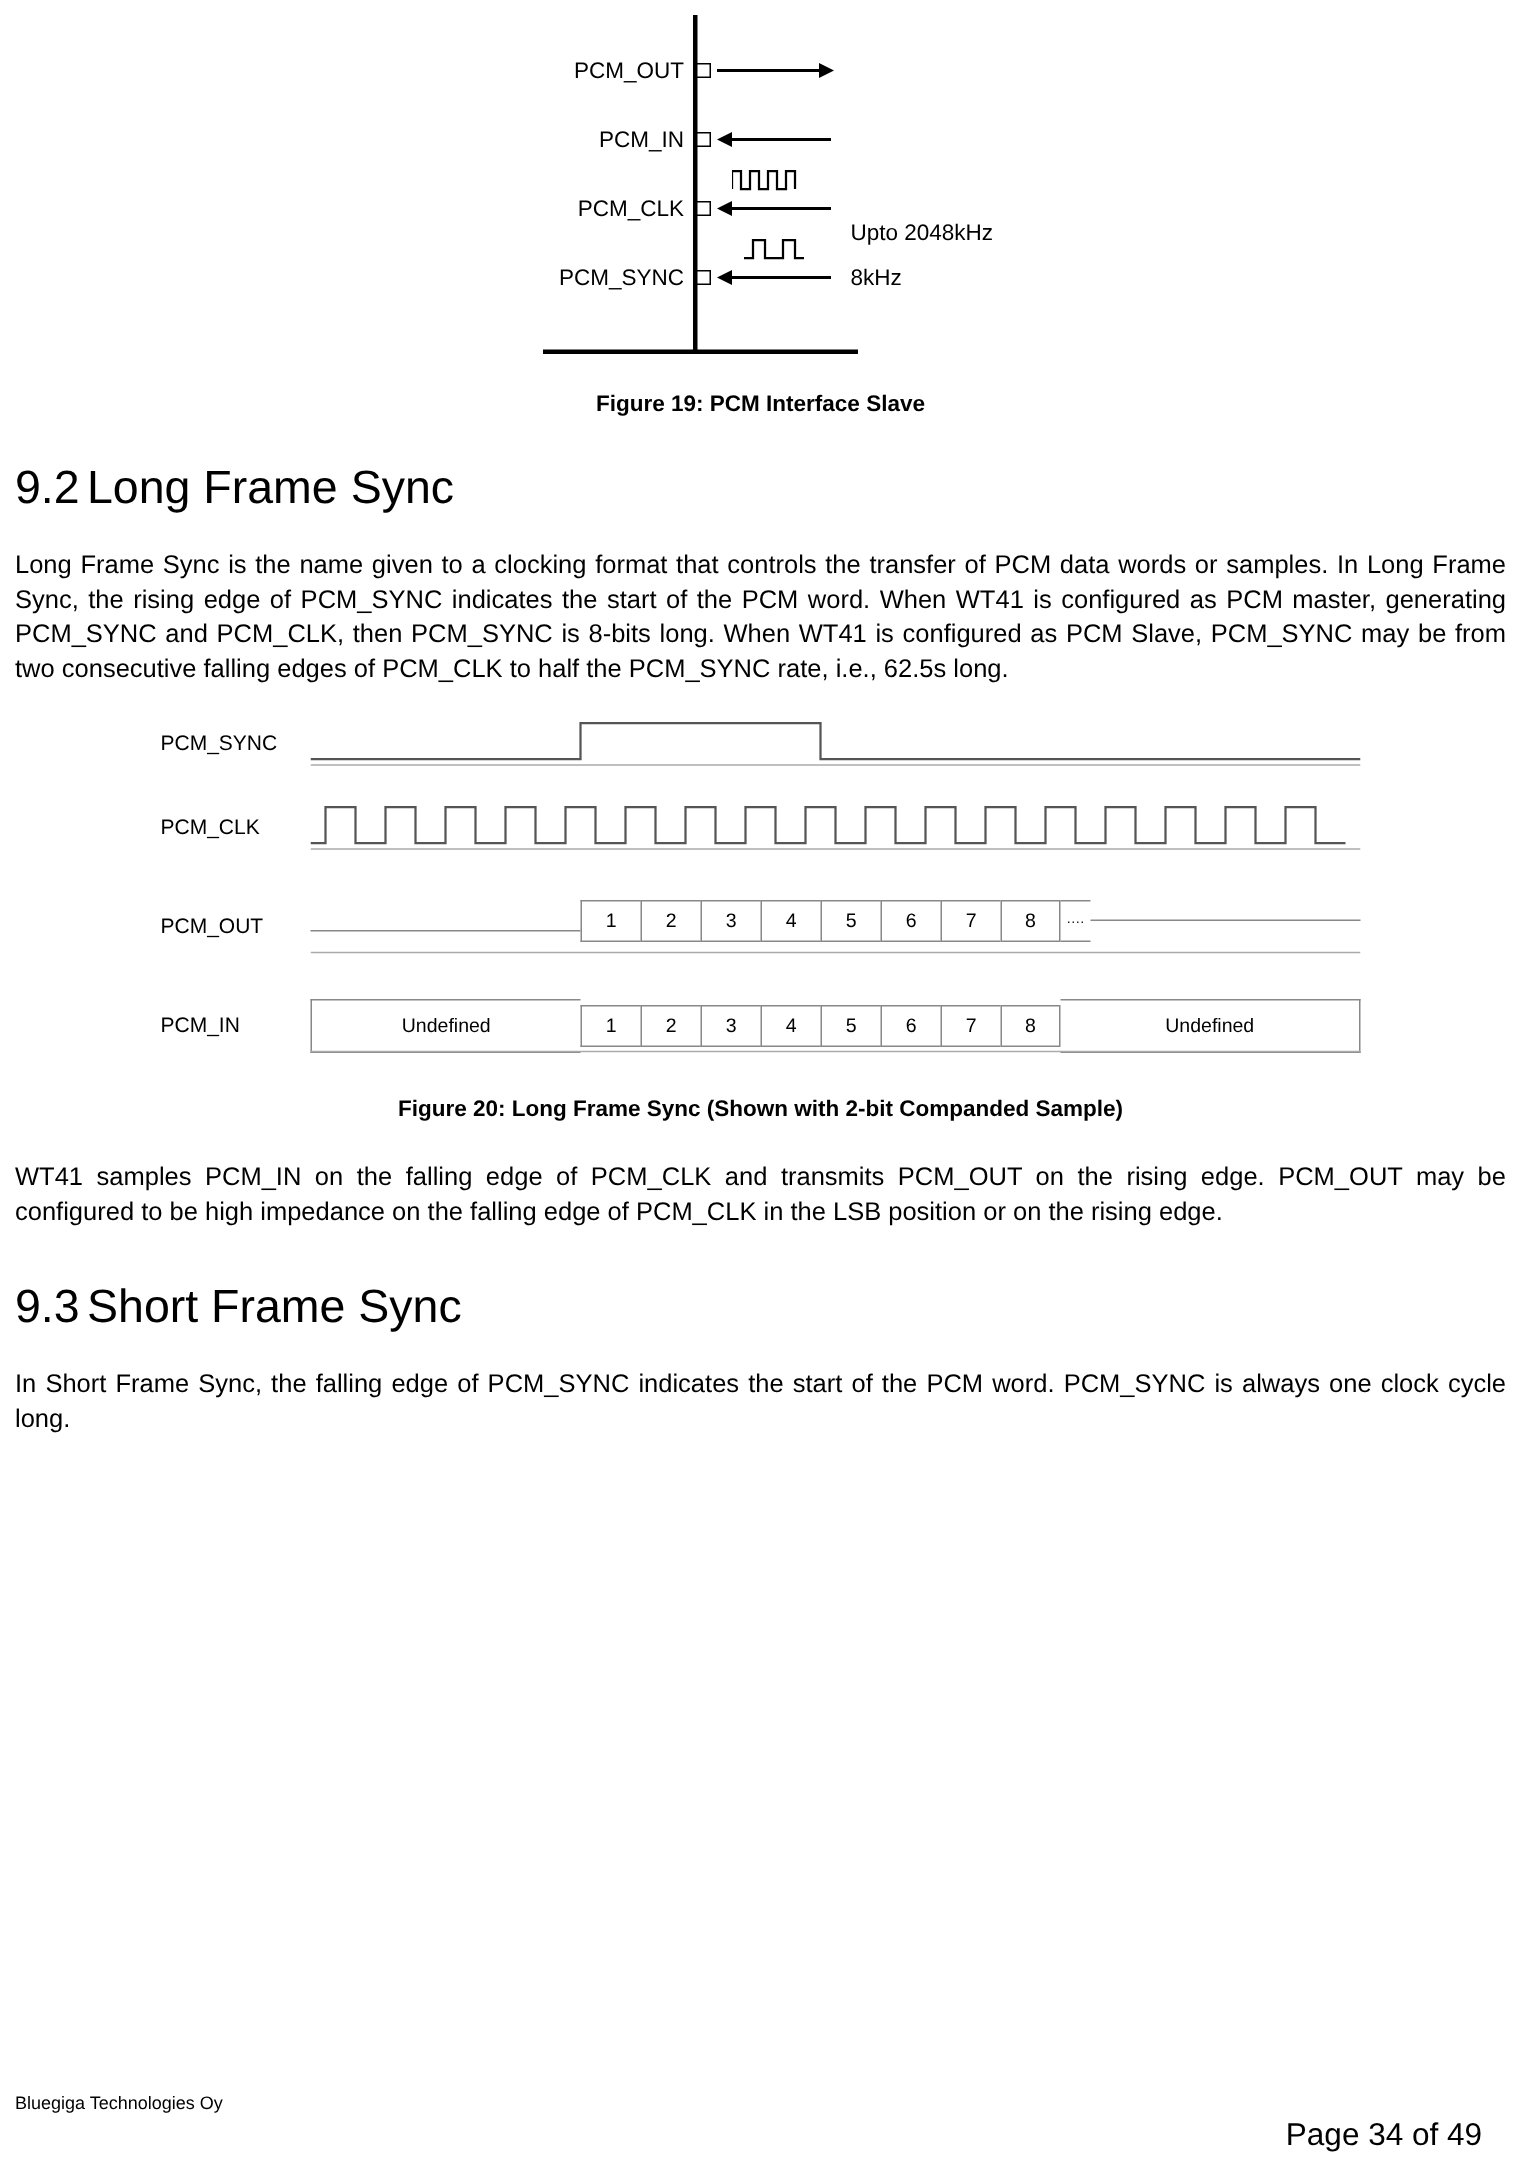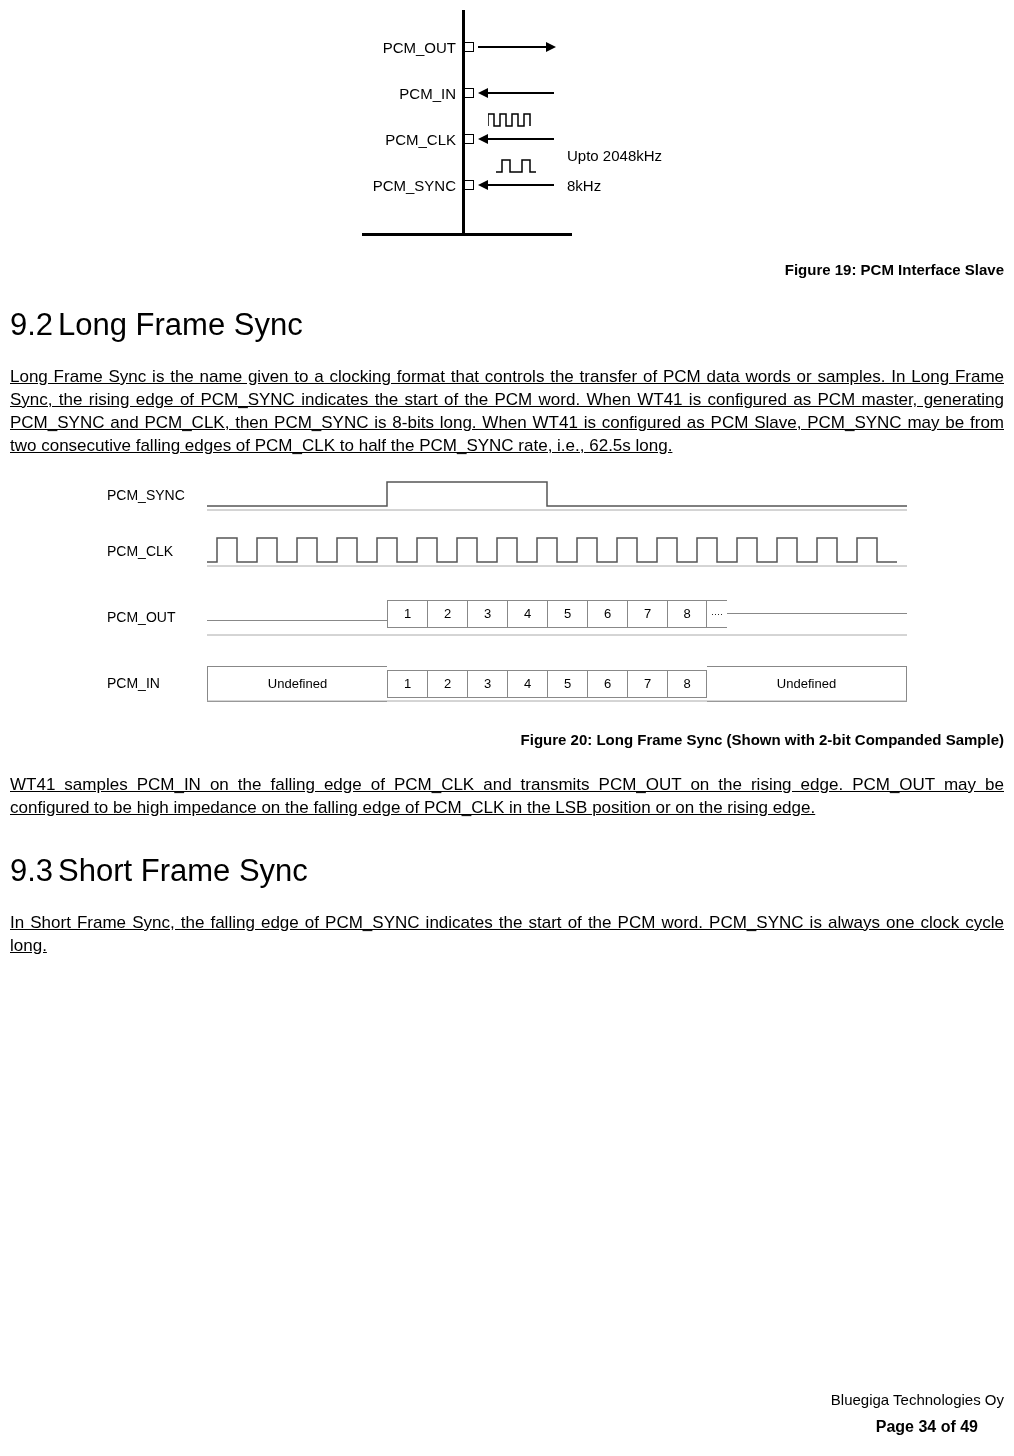--- a/index.html
+++ b/index.html
@@ -17,52 +17,50 @@
     position: relative;
     min-height: 1436px;
     padding: 0 0 80px 0;
   }
   .figure-area {
     display: flex;
     justify-content: center;
     margin: 0 0 10px 0;
   }
   .figure-caption {
-    text-align: right;
+    text-align: center;
     font-weight: bold;
     font-size: 15px;
     margin: 8px 0 24px 0;
   }
   h2 {
     font-size: 31px;
     font-weight: normal;
     margin: 20px 0 20px 0;
   }
   h2 .secnum {
     display: inline-block;
     width: 48px;
   }
   p {
     text-align: justify;
     margin: 0 0 16px 0;
-    text-decoration: underline;
   }
   .footer-center {
     position: absolute;
     bottom: 36px;
     width: 100%;
-    text-align: right;
-    font-size: 15px;
+    text-align: left;
+    font-size: 12px;
   }
   .footer-right {
     position: absolute;
     bottom: 8px;
-    right: 26px;
-    font-size: 16px;
-    font-weight: bold;
+    right: 16px;
+    font-size: 21px;
   }
   
   .diag1 {
     position: relative;
     width: 430px;
     height: 240px;
   }
   .diag1 .vline {
     position: absolute;
     left: 170px;

